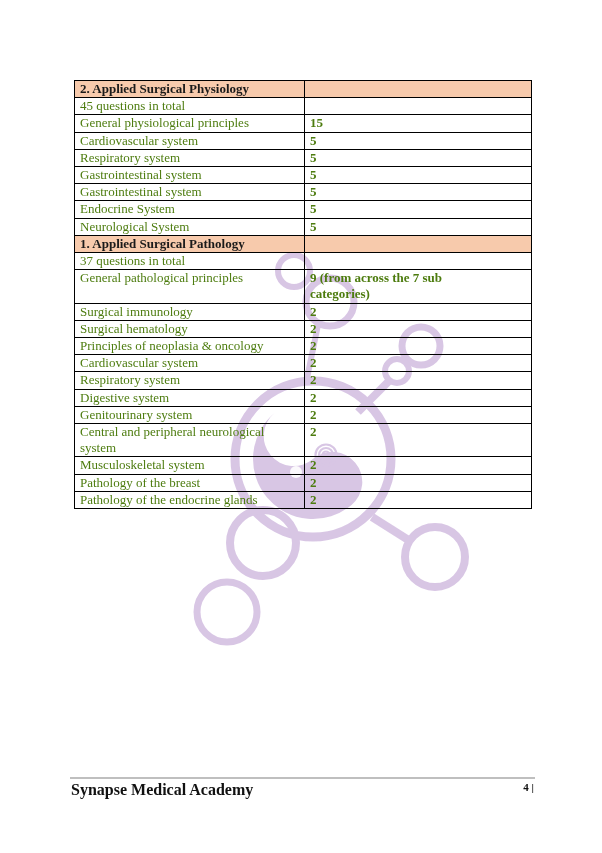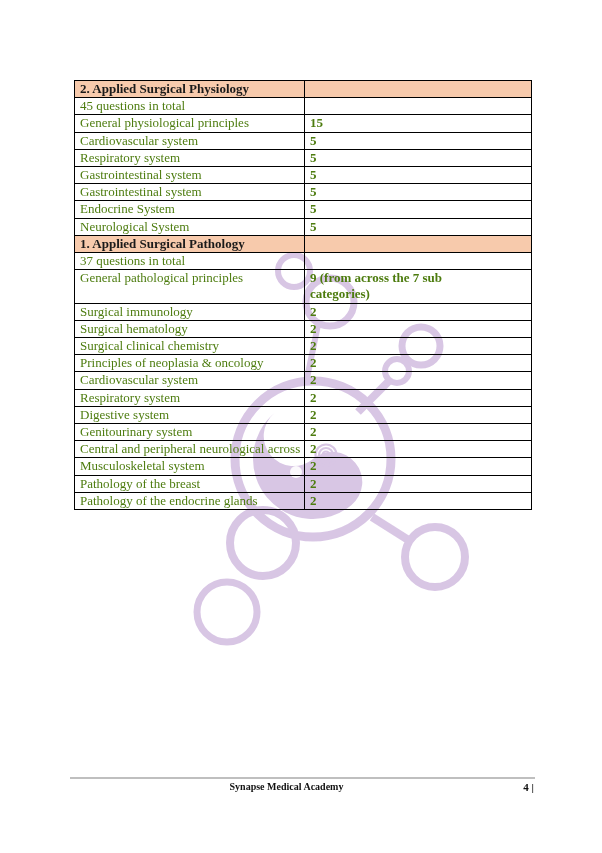--- a/index.html
+++ b/index.html
@@ -72,25 +72,24 @@
     position: absolute;
     left: 70px;
     top: 777px;
     width: 465px;
     height: 2px;
     background: var(--rule, #bfbfbf);
     z-index: 2;
   }
   .footer-center {
     position: absolute;
-    left: 54px;
+    left: 71px;
     top: 781px;
     width: 465px;
-    text-align: center;
-    font-size: 10px;
+    font-size: 16px;
     font-weight: bold;
     color: #111111;
     z-index: 2;
   }
   .footer-page {
     position: absolute;
     right: 68px;
     top: 781px;
     font-size: 11px;
     font-weight: bold;
@@ -184,45 +183,41 @@
         </tr>
         <tr>
           <td class="label">Surgical immunology</td>
           <td class="value"><span class="value-text">2</span></td>
         </tr>
         <tr>
           <td class="label">Surgical hematology</td>
           <td class="value"><span class="value-text">2</span></td>
         </tr>
         <tr>
-          <td class="label">Surgical clinical chemistry</td>
-          <td class="value"><span class="value-text">2</span></td>
-        </tr>
-        <tr>
           <td class="label">Principles of neoplasia &amp; oncology</td>
           <td class="value"><span class="value-text">2</span></td>
         </tr>
         <tr>
           <td class="label">Cardiovascular system</td>
           <td class="value"><span class="value-text">2</span></td>
         </tr>
         <tr>
           <td class="label">Respiratory system</td>
           <td class="value"><span class="value-text">2</span></td>
         </tr>
         <tr>
           <td class="label">Digestive system</td>
           <td class="value"><span class="value-text">2</span></td>
         </tr>
         <tr>
           <td class="label">Genitourinary system</td>
           <td class="value"><span class="value-text">2</span></td>
         </tr>
         <tr>
-          <td class="label">Central and peripheral neurological across</td>
+          <td class="label">Central and peripheral neurological system</td>
           <td class="value"><span class="value-text">2</span></td>
         </tr>
         <tr>
           <td class="label">Musculoskeletal system</td>
           <td class="value"><span class="value-text">2</span></td>
         </tr>
         <tr>
           <td class="label">Pathology of the breast</td>
           <td class="value"><span class="value-text">2</span></td>
         </tr>

